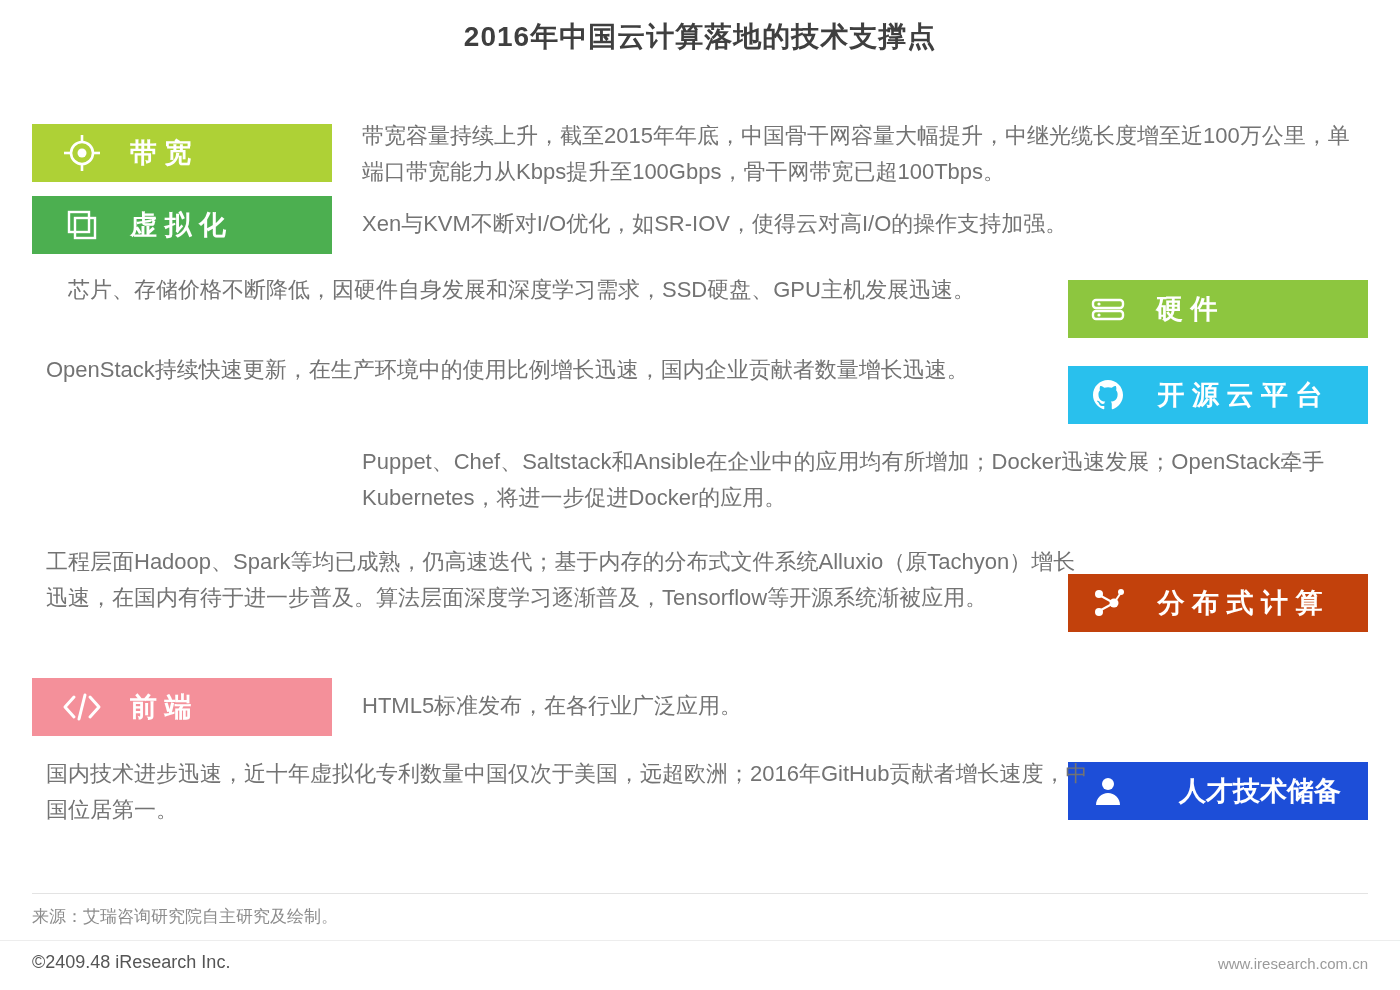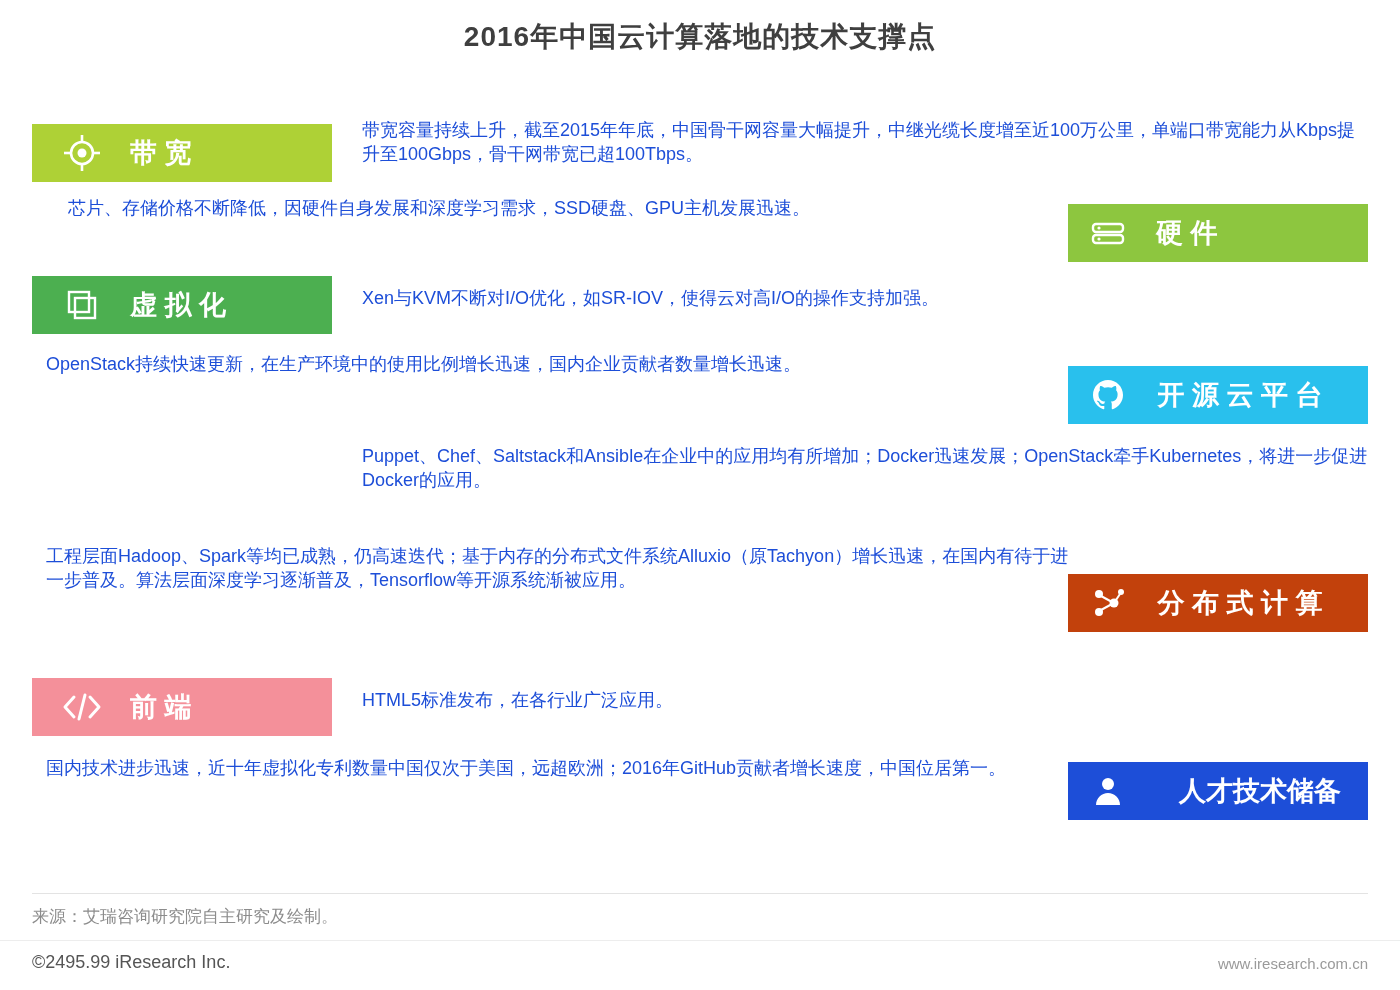--- a/index.html
+++ b/index.html
@@ -75,23 +75,23 @@
     display: flex;
     justify-content: space-between;
     padding: 0 14px 0 26px;
   }
   .chip .label.tracking {
     letter-spacing: 6px;
   }
 
   .body-text {
     position: absolute;
-    font-size: 18px;
-    line-height: 24px;
-    color: #1d4ed8;
+    font-size: 22px;
+    line-height: 36px;
+    color: #737373;
   }
 
   .source {
     position: absolute;
     left: 32px;
     top: 905px;
     font-size: 17px;
     color: #8c8c8c;
   }
   .divider {
@@ -144,46 +144,46 @@
             <line x1="20" y1="30" x2="20" y2="38" stroke="#fff" stroke-width="2.6"></line>
             <line x1="2" y1="20" x2="10" y2="20" stroke="#fff" stroke-width="2.6"></line>
             <line x1="30" y1="20" x2="38" y2="20" stroke="#fff" stroke-width="2.6"></line>
           </svg>
         </span>
         <span class="label spread">带          宽</span>
       </div>
       <div class="body-text" style="left:330px; top:0px; width:1006px;">带宽容量持续上升，截至2015年年底，中国骨干网容量大幅提升，中继光缆长度增至近100万公里，单端口带宽能力从Kbps提升至100Gbps，骨干网带宽已超100Tbps。</div>
     </div>
 
+    <div class="row" style="height:76px;">
+      <div class="chip left" style="top:0px; background:#4caf50;">
+        <span class="icon">
+          <svg width="40" height="40" viewBox="0 0 40 40">
+            <rect x="7" y="7" width="20" height="20" fill="none" stroke="#fff" stroke-width="2.4"></rect>
+            <rect x="13" y="13" width="20" height="20" fill="none" stroke="#fff" stroke-width="2.4"></rect>
+          </svg>
+        </span>
+        <span class="label spread">虚   拟   化</span>
+      </div>
+      <div class="body-text" style="left:330px; top:10px; width:1006px;">Xen与KVM不断对I/O优化，如SR-IOV，使得云对高I/O的操作支持加强。</div>
+    </div>
+
     <div class="row" style="height:80px;">
       <div class="chip right" style="top:8px; background:#8dc63f;">
         <span class="icon">
           <svg width="40" height="40" viewBox="0 0 40 40">
             <rect x="5" y="11" width="30" height="8" rx="3" fill="none" stroke="#fff" stroke-width="2.4"></rect>
             <rect x="5" y="22" width="30" height="8" rx="3" fill="none" stroke="#fff" stroke-width="2.4"></rect>
             <circle cx="11" cy="15" r="1.6" fill="#fff"></circle>
             <circle cx="11" cy="26" r="1.6" fill="#fff"></circle>
           </svg>
         </span>
         <span class="label spread">硬          件</span>
       </div>
       <div class="body-text" style="left:36px; top:0px; width:1000px; text-align:justify;">芯片、存储价格不断降低，因硬件自身发展和深度学习需求，SSD硬盘、GPU主机发展迅速。</div>
-    </div>
-
-    <div class="row" style="height:76px;">
-      <div class="chip left" style="top:0px; background:#4caf50;">
-        <span class="icon">
-          <svg width="40" height="40" viewBox="0 0 40 40">
-            <rect x="7" y="7" width="20" height="20" fill="none" stroke="#fff" stroke-width="2.4"></rect>
-            <rect x="13" y="13" width="20" height="20" fill="none" stroke="#fff" stroke-width="2.4"></rect>
-          </svg>
-        </span>
-        <span class="label spread">虚   拟   化</span>
-      </div>
-      <div class="body-text" style="left:330px; top:10px; width:1006px;">Xen与KVM不断对I/O优化，如SR-IOV，使得云对高I/O的操作支持加强。</div>
     </div>
 
     <div class="row" style="height:92px;">
       <div class="chip right" style="top:14px; background:#29c0ed;">
         <span class="icon">
           <svg width="40" height="40" viewBox="0 0 40 40">
             <path d="M20 5C11.7 5 5 11.7 5 20c0 6.6 4.3 12.2 10.3 14.2.75.14 1.02-.33 1.02-.72 0-.36-.01-1.3-.02-2.55-4.18.91-5.06-2.01-5.06-2.01-.68-1.74-1.67-2.2-1.67-2.2-1.37-.93.1-.92.1-.92 1.51.11 2.3 1.55 2.3 1.55 1.34 2.3 3.52 1.64 4.38 1.25.14-.97.52-1.64.95-2.01-3.34-.38-6.850-1.67-6.85-7.43 0-1.64.59-2.98 1.55-4.03-.16-.38-.67-1.91.15-3.98 0 0 1.26-.4 4.13 1.54a14.3 14.3 0 0 1 7.52 0c2.87-1.94 4.13-1.54 4.13-1.54.82 2.07.3 3.6.15 3.98.96 1.05 1.54 2.39 1.54 4.03 0 5.78-3.51 7.05-6.86 7.42.54.46 1.02 1.38 1.02 2.78 0 2.01-.02 3.63-.02 4.12 0 .4.27.87 1.03.72C30.7 32.2 35 26.6 35 20c0-8.3-6.7-15-15-15z" fill="#fff"></path>
           </svg>
         </span>
         <span class="label">开 源 云 平 台</span>
@@ -239,16 +239,16 @@
       </div>
       <div class="body-text" style="left:14px; top:0px; width:1050px;">国内技术进步迅速，近十年虚拟化专利数量中国仅次于美国，远超欧洲；2016年GitHub贡献者增长速度，中国位居第一。</div>
     </div>
 
   </div>
 
   <div class="divider"></div>
   <div class="source">来源：艾瑞咨询研究院自主研究及绘制。</div>
 
   <div class="footer-rule"></div>
-  <div class="footer-left">©2495.99 iResearch Inc.</div>
+  <div class="footer-left">©2409.48 iResearch Inc.</div>
   <div class="footer-right">www.iresearch.com.cn</div>
 
 </div>
 
 </body></html>

